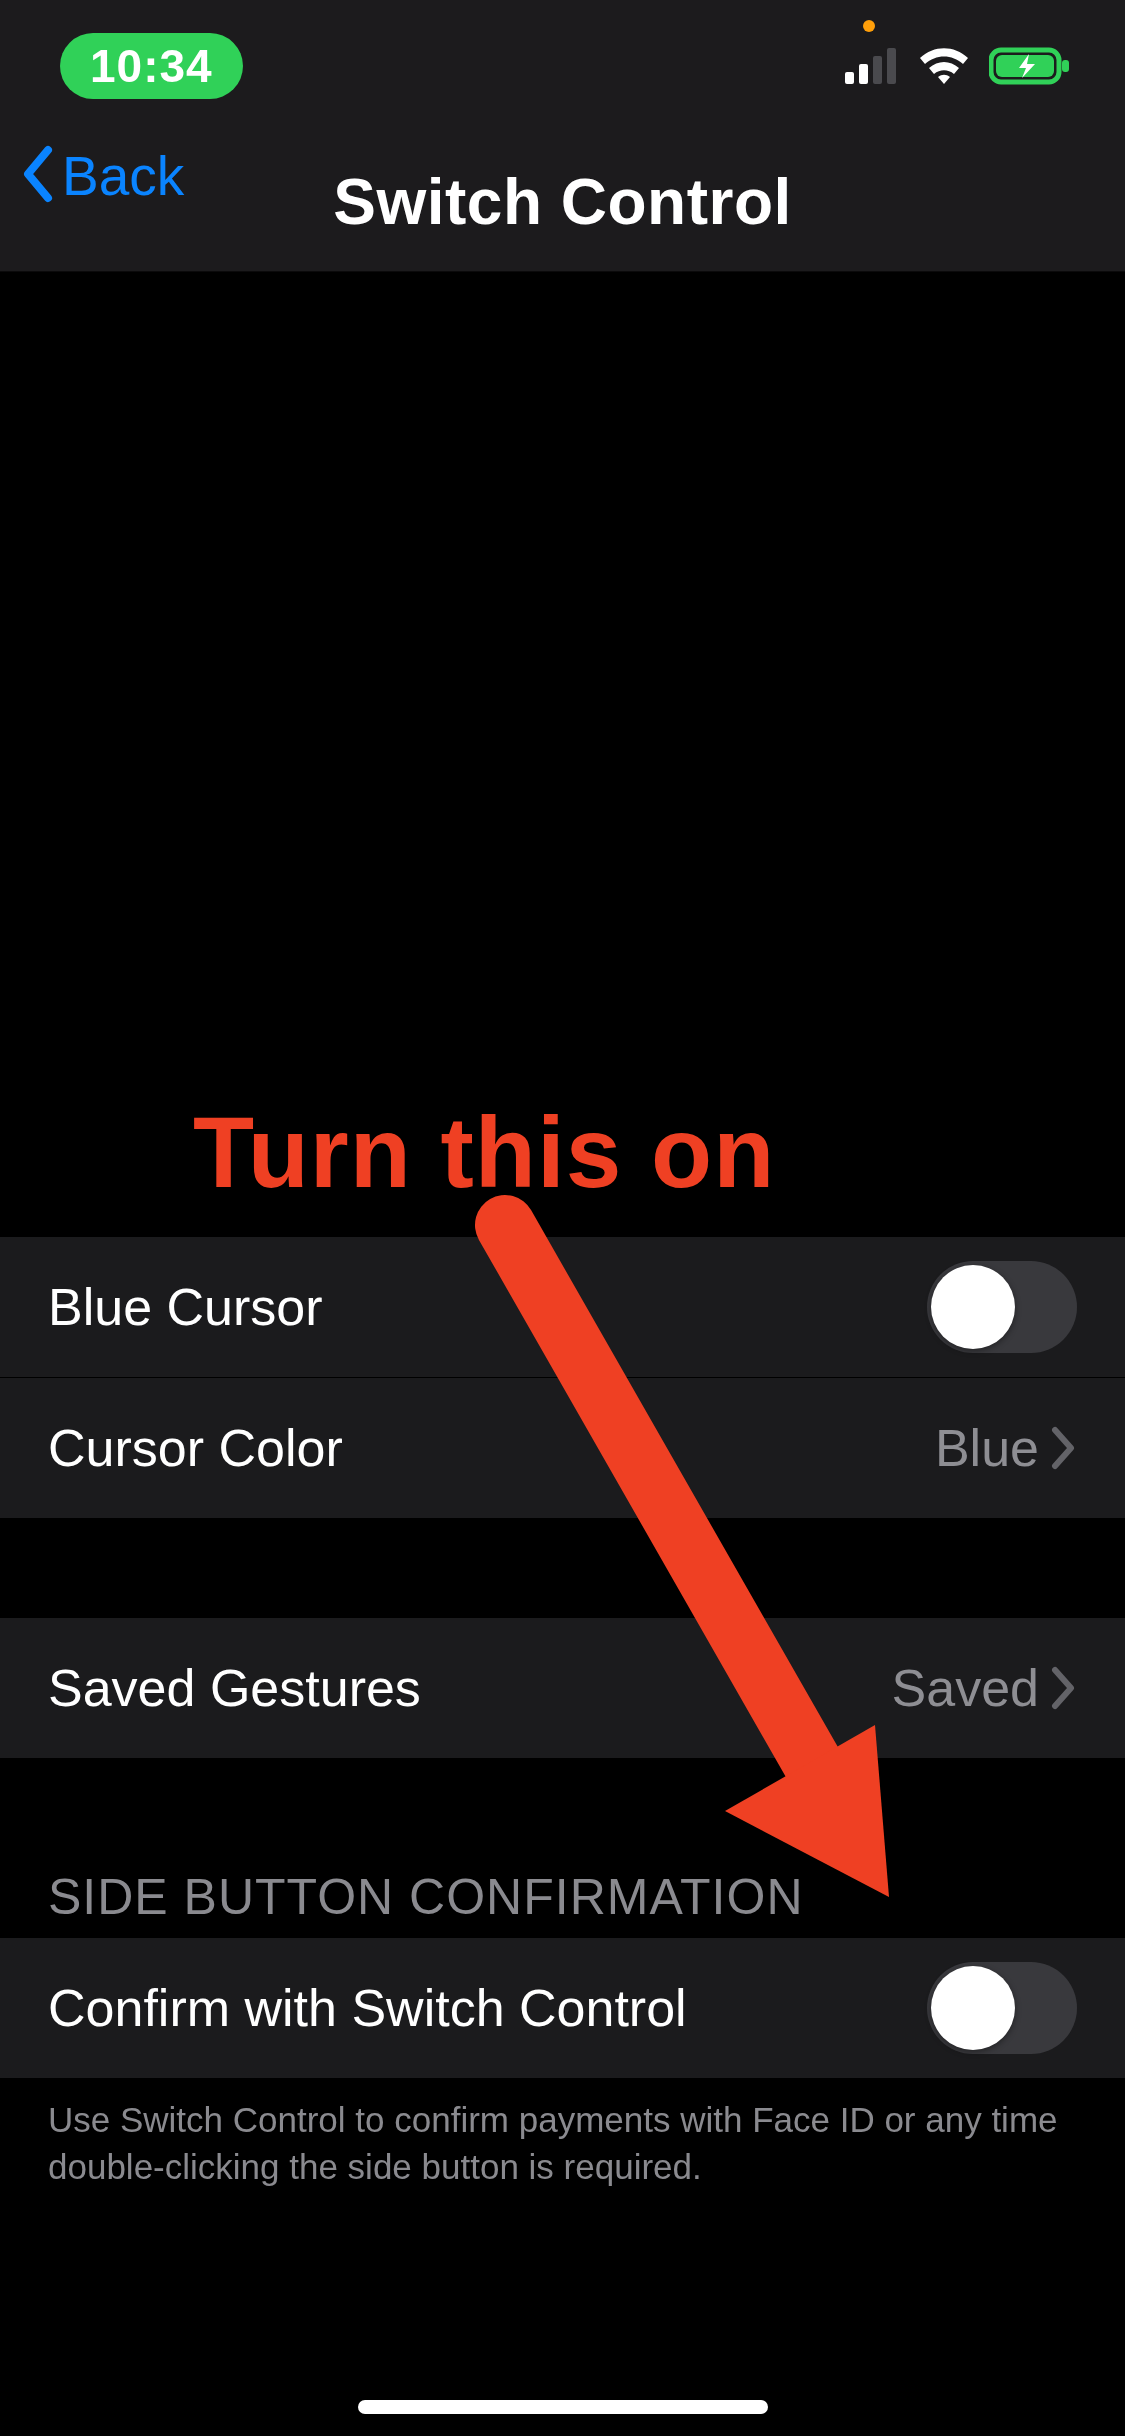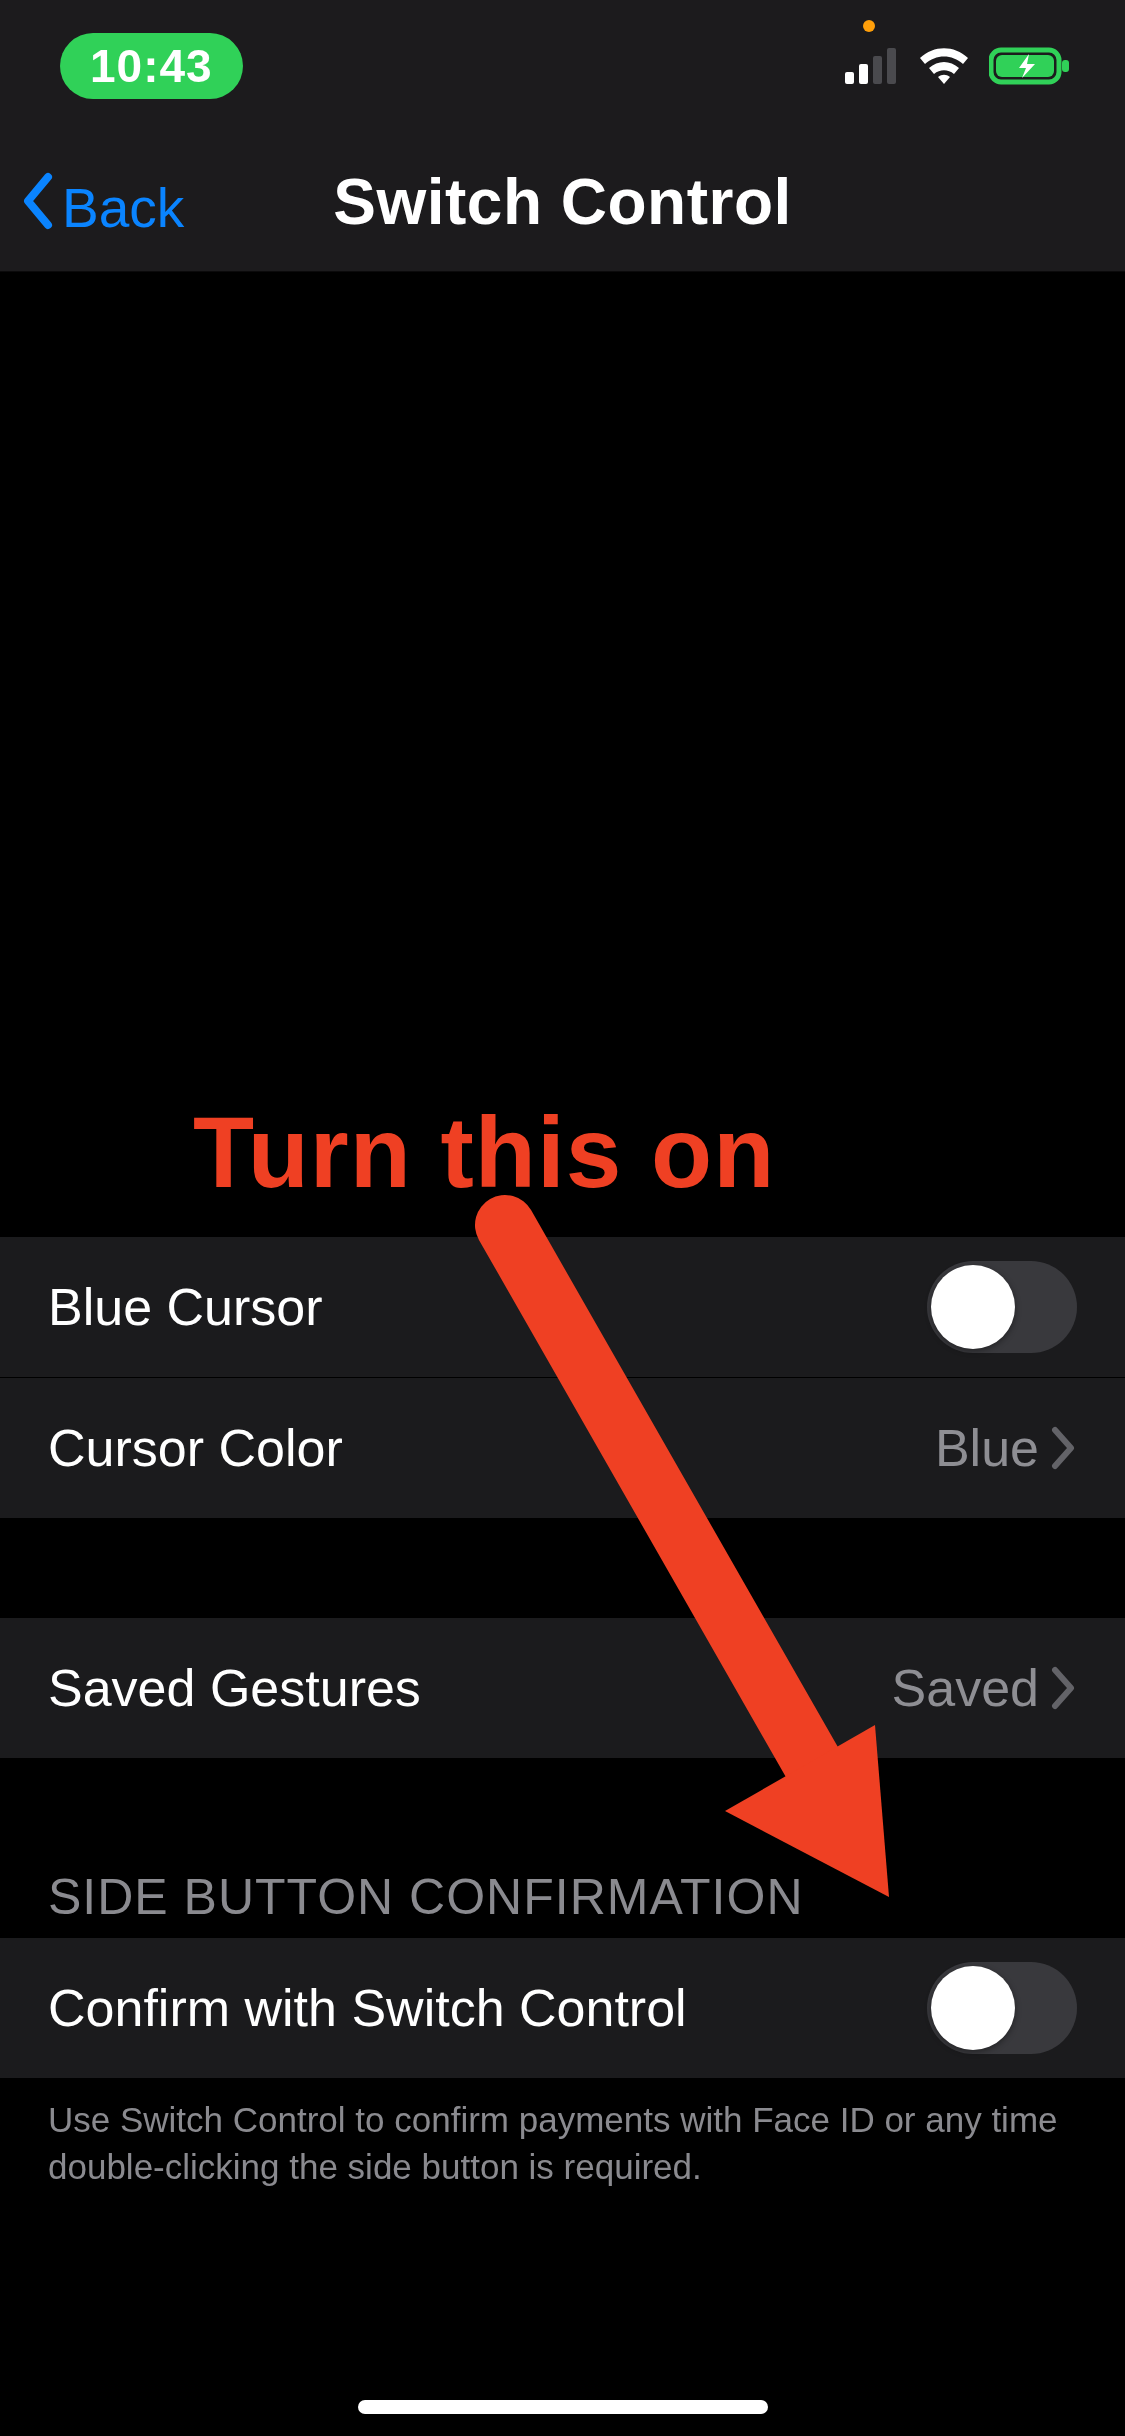--- a/index.html
+++ b/index.html
@@ -43,21 +43,21 @@
       height: 140px;
       background: #1c1b1d;
       display:flex;
       align-items:center;
       justify-content:center;
       position:relative;
       border-bottom: 1px solid rgba(0,0,0,0.6);
     }
     .nav-back {
       position:absolute; left:18px; top:12px; bottom:0;
-      display:flex; align-items:center;
+      display:flex; align-items:flex-start;
       color:#0a84ff;
       font-size:55px;
     }
     .nav-back svg { margin-right:4px; }
     .nav-title {
       color:#fff; font-weight:600; font-size:64px; letter-spacing:0.5px;
     }
 
     
     .black-gap { height: 965px; background:#000; position:relative; }
@@ -122,21 +122,21 @@
       width:410px; height:14px; border-radius:8px; background:#fff;
     }
   </style>
 </head>
 <body>
 
 <div class="notch-dot"></div>
 
 <div class="status-bar">
   <div class="status-left">
-    <div class="time-pill">10:43</div>
+    <div class="time-pill">10:34</div>
   </div>
   <div class="status-right">
     <span>
       <svg width="54" height="36" viewBox="0 0 54 36">
         <rect x="0" y="24" width="9" height="12" rx="2" fill="#fff"></rect>
         <rect x="14" y="16" width="9" height="20" rx="2" fill="#fff"></rect>
         <rect x="28" y="8" width="9" height="28" rx="2" fill="#4a4a4e"></rect>
         <rect x="42" y="0" width="9" height="36" rx="2" fill="#4a4a4e"></rect>
       </svg>
     </span>

